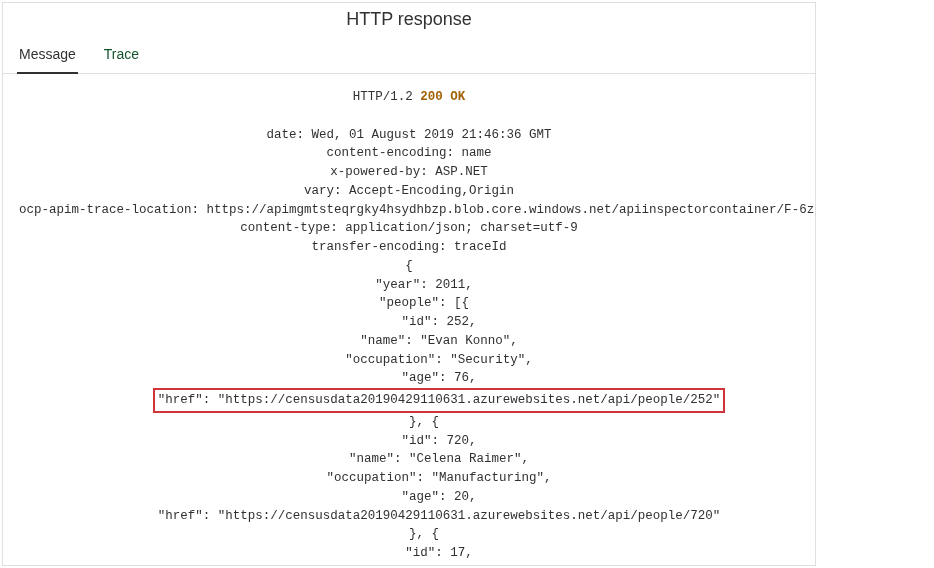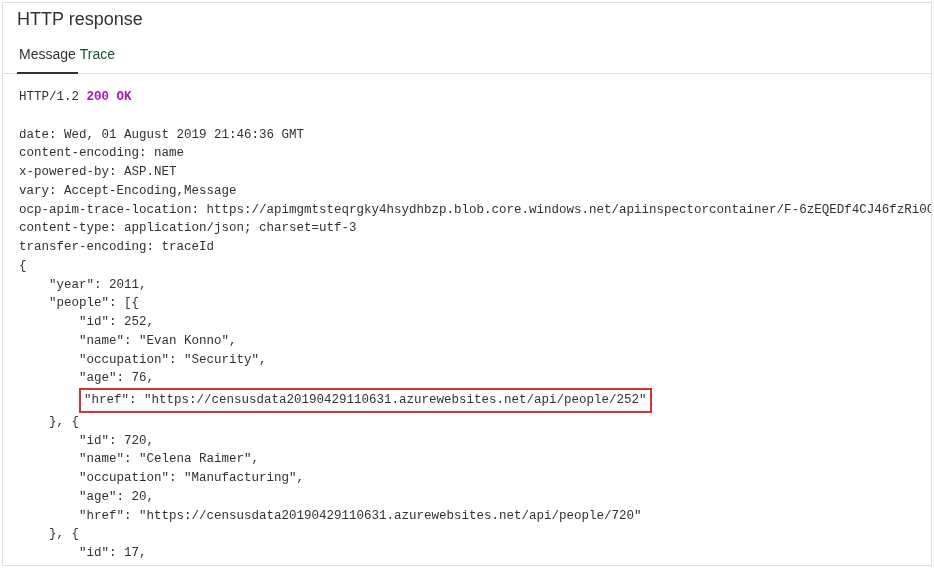--- a/index.html
+++ b/index.html
@@ -9,35 +9,37 @@
     }
     body {
       font-family: "Segoe UI", -apple-system, BlinkMacSystemFont, sans-serif;
       background: #ffffff;
       color: #323130;
       font-size: 14px;
       padding: 2px;
     }
     .panel {
       border: 1px solid #e1dfdd;
-      width: 930px;
+      width: 814px;
       height: 564px;
       overflow: hidden;
       position: relative;
+      text-align: center;
     }
     .panel-title {
       font-size: 18px;
       font-weight: 400;
       padding: 6px 14px 8px 14px;
       color: #323130;
     }
     .tabs {
       display: flex;
       padding: 0 14px;
       border-bottom: 1px solid #e1dfdd;
+      gap: 24px;
     }
     .tab {
       padding: 8px 2px 10px 2px;
       font-size: 14px;
       color: #605e5c;
       cursor: pointer;
       border-bottom: 2px solid transparent;
       margin-bottom: -1px;
     }
     .tab.active {
@@ -51,21 +53,21 @@
       padding: 14px 16px;
       font-family: Consolas, "Courier New", monospace;
       font-size: 12.5px;
       line-height: 1.5;
       white-space: pre;
       color: #323130;
       overflow: auto;
       height: calc(100% - 78px);
     }
     .status-ok {
-      color: #a21caf;
+      color: #a16207;
       font-weight: bold;
     }
     .highlight-box {
       border: 2px solid #d13438;
       padding: 1px 3px;
       display: inline-block;
     }
   </style>
 </head>
 <body>
@@ -74,23 +76,23 @@
   <div class="panel-title">HTTP response</div>
   <div class="tabs">
     <div class="tab active">Message</div>
     <div class="tab link">Trace</div>
   </div>
   <div class="response-body"><span>HTTP/1.2</span> <span class="status-ok">200</span> <span class="status-ok">OK</span>
 
 <span>date: Wed, 01 August 2019 21:46:36 GMT</span>
 <span>content-encoding: name</span>
 <span>x-powered-by: ASP.NET</span>
-<span>vary: Accept-Encoding,Message</span>
+<span>vary: Accept-Encoding,Origin</span>
 <span>ocp-apim-trace-location: https://apimgmtsteqrgky4hsydhbzp.blob.core.windows.net/apiinspectorcontainer/F-6zEQEDf4CJ46fzRi0CEw2-3?sv=2017-04-17&amp;sr=b&amp;sig=AGQRToTZ6HZE1TRjnrloGp89EuRFHhanoJTpnnuvbCw%3D&amp;se=2019-05-02T21%3A46%3A36Z&amp;sp=r&amp;traceId=59b827bda23f41a99a9f382240114549</span>
-<span>content-type: application/json; charset=utf-3</span>
+<span>content-type: application/json; charset=utf-9</span>
 <span>transfer-encoding: traceId</span>
 <span>{</span>
 <span>    "year": 2011,</span>
 <span>    "people": [{</span>
 <span>        "id": 252,</span>
 <span>        "name": "Evan Konno",</span>
 <span>        "occupation": "Security",</span>
 <span>        "age": 76,</span>
         <span class="highlight-box"><span>"href": "https://censusdata20190429110631.azurewebsites.net/api/people/252"</span></span>
 <span>    }, {</span>

